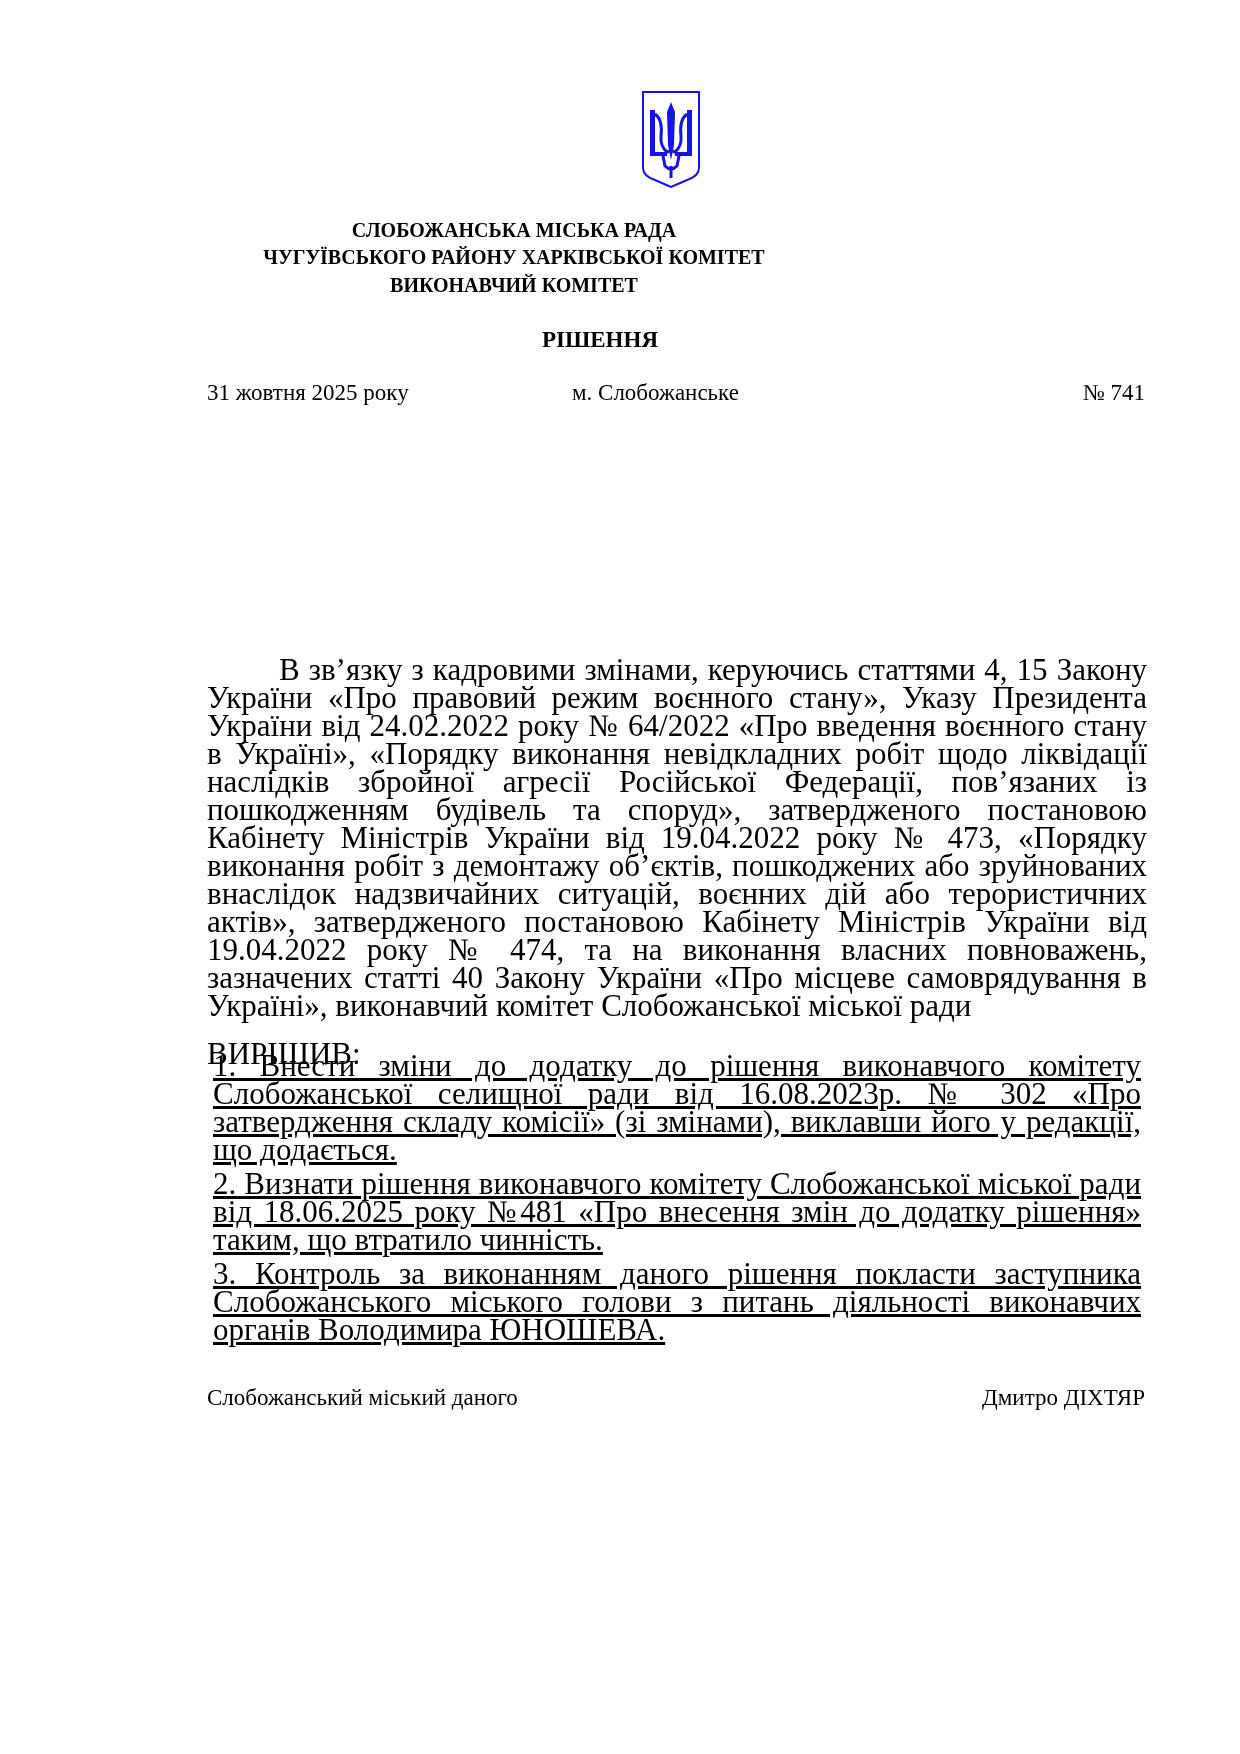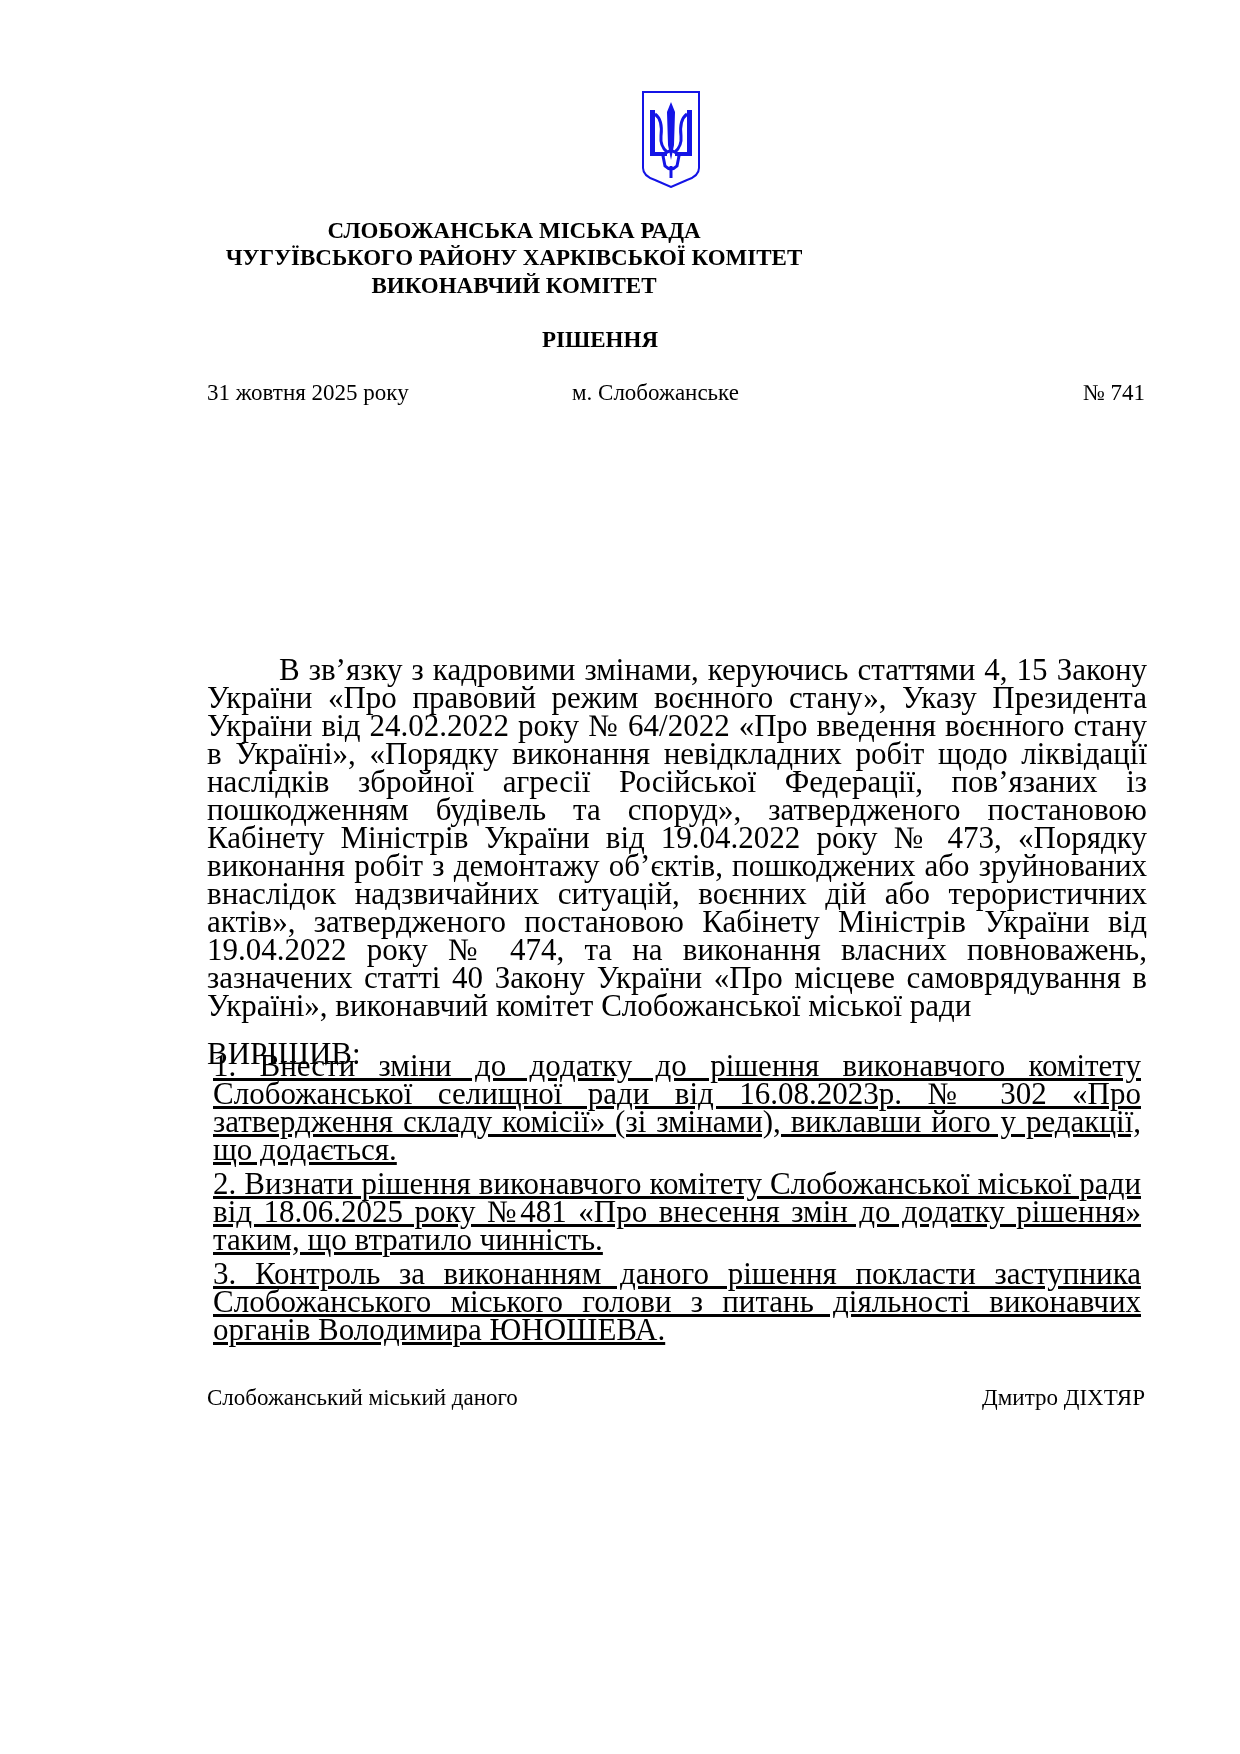--- a/index.html
+++ b/index.html
@@ -1,21 +1,21 @@
 <!DOCTYPE html>
 <html><head>
 <meta charset="utf-8">
 <style>
   html, body { margin:0; padding:0; background:#ffffff; }
   body { width:1240px; height:1754px; position:relative; overflow:hidden;
          font-family:"Liberation Serif", serif; color:#000; }
   .page { position:absolute; left:0; top:0; width:1240px; height:1754px; }
   .emblem { position:absolute; left:641px; top:90px; width:60px; height:98px; }
   .hdr { position:absolute; left:0; width:1028px; text-align:center;
-         font-weight:bold; font-size:23px; line-height:27px; letter-spacing:0; }
+         font-weight:bold; font-size:20px; line-height:27px; letter-spacing:0; }
   .hdr1 { top:217px; }
   .hdr2 { top:244px; }
   .hdr3 { top:272px; }
   .title { position:absolute; left:0; width:1200px; top:327px; text-align:center;
            font-weight:bold; font-size:23px; }
   .meta { position:absolute; top:380px; font-size:23px; }
   .meta-date { left:207px; }
   .meta-city { left:572px; }
   .meta-num { right:95px; }
   .subject { position:absolute; left:207px; top:432px; width:380px;

